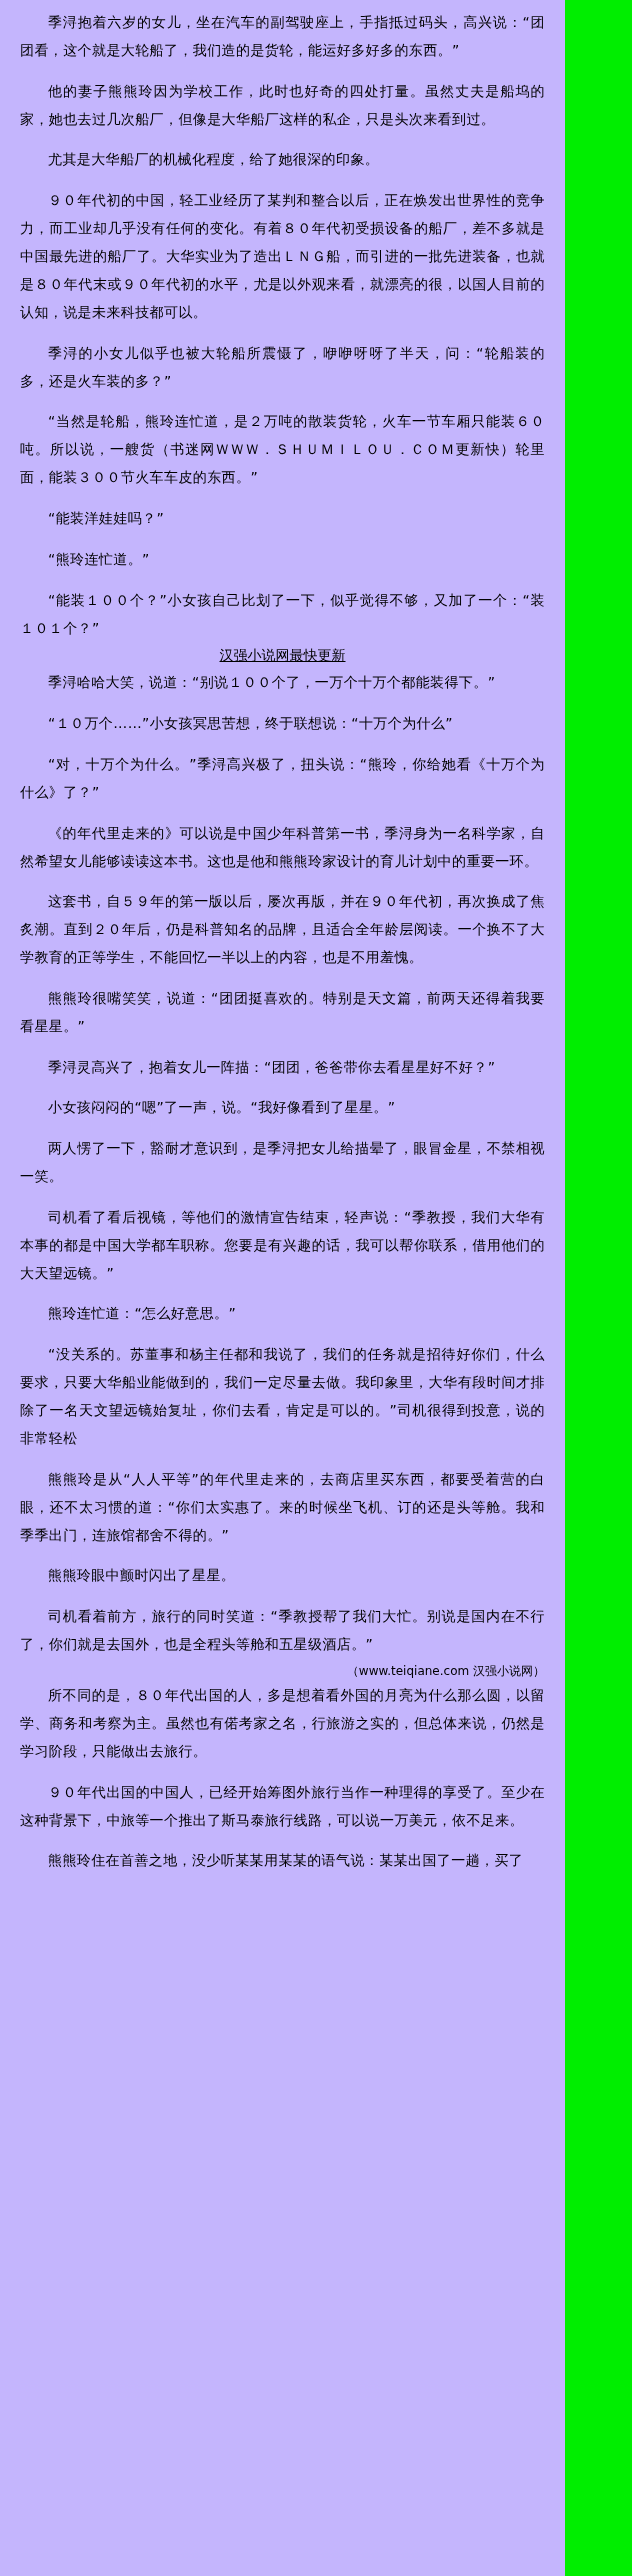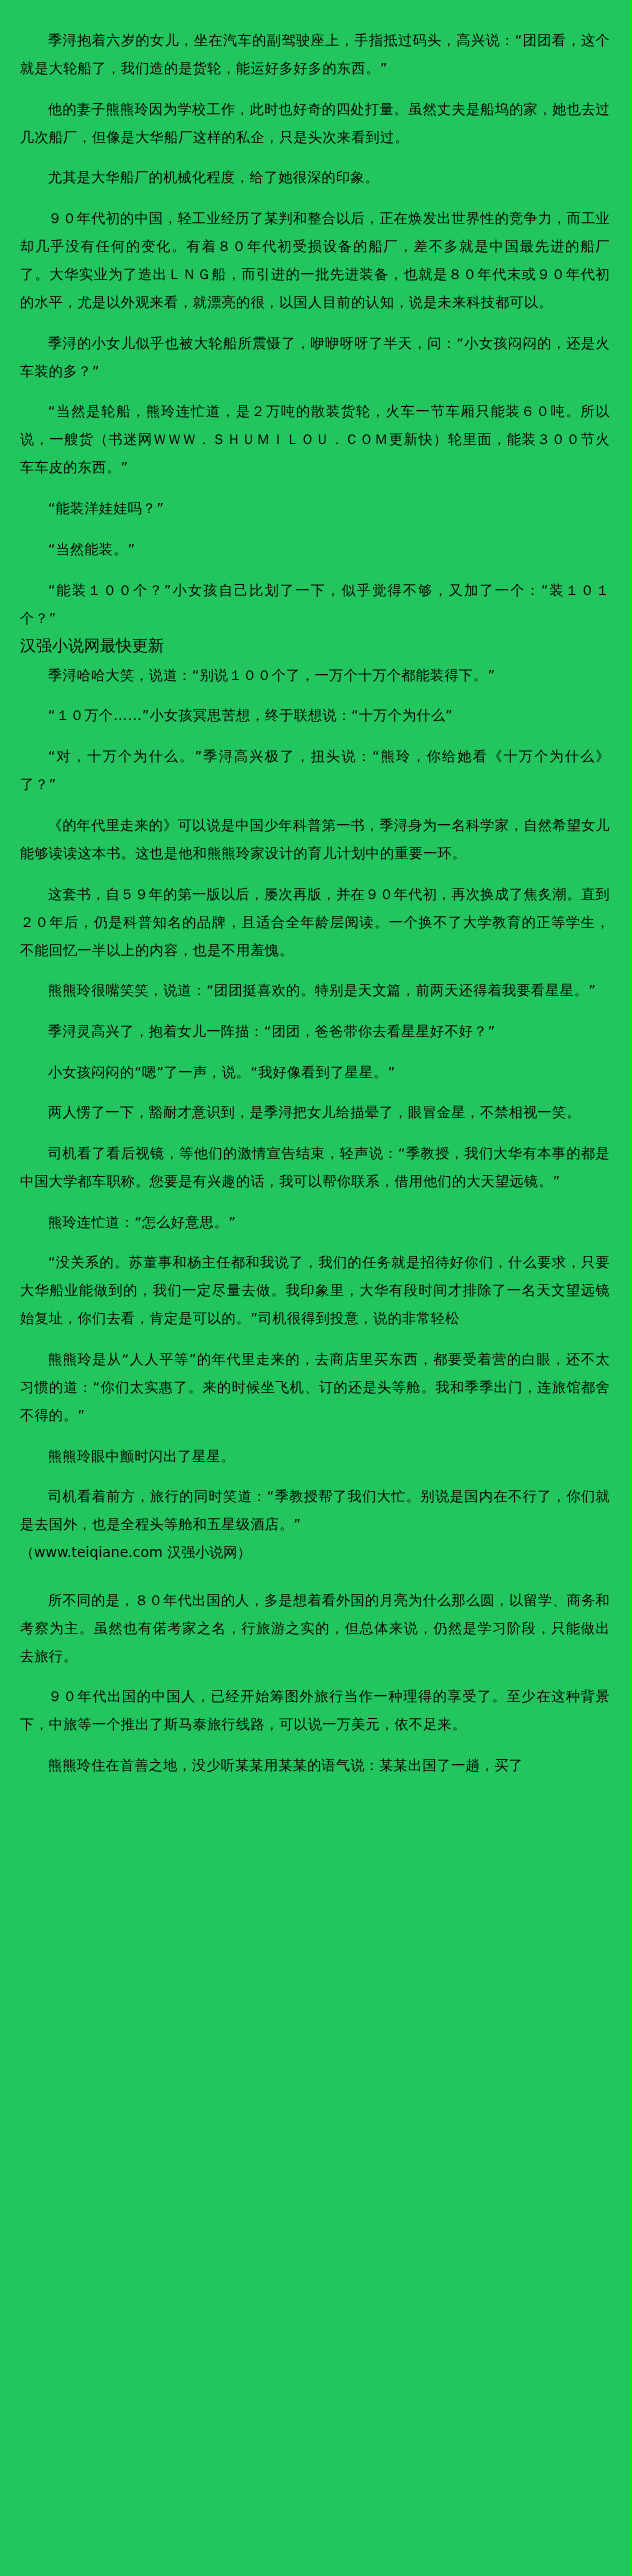--- a/index.html
+++ b/index.html
@@ -7,68 +7,69 @@
     padding: 0;
     background: #00ee00;
   }
   body {
     width: 633px;
     min-height: 2576px;
     font-family: "DejaVu Sans", sans-serif;
     color: #000000;
   }
   .page {
-    width: 630px;
+    width: 565px;
     min-height: 2576px;
-    background: #22c55e;
+    background: #c4b5fd;
     box-sizing: border-box;
-    padding: 26px 20px 18px 20px;
+    padding: 8px 20px 18px 20px;
   }
   .para {
     font-size: 14px;
     line-height: 2.0;
     text-indent: 2em;
     margin: 0 0 12.7px 0;
     letter-spacing: 0.4px;
     text-align: justify;
     word-break: break-all;
   }
   .watermark-mid {
-    font-size: 16px;
+    font-size: 14px;
     line-height: 1.15;
-    text-align: left;
+    text-align: center;
     letter-spacing: 0px;
     color: #000000;
     margin: -7.2px 0 5.4px 0;
     text-indent: 0;
+    text-decoration: underline;
   }
   .watermark-line {
     display: block;
   }
   .watermark-left {
-    font-size: 14px;
+    font-size: 12px;
     line-height: 1.2;
-    text-align: left;
-    margin: -7.2px 0 25px 0;
+    text-align: right;
+    margin: -7.2px 0 3px 0;
     text-indent: 0;
     color: #000000;
   }
 </style>
 </head>
 <body>
 
 <div class="page">
   <p class="para">季浔抱着六岁的女儿，坐在汽车的副驾驶座上，手指抵过码头，高兴说：“团团看，这个就是大轮船了，我们造的是货轮，能运好多好多的东西。”</p>
   <p class="para">他的妻子熊熊玲因为学校工作，此时也好奇的四处打量。虽然丈夫是船坞的家，她也去过几次船厂，但像是大华船厂这样的私企，只是头次来看到过。</p>
   <p class="para">尤其是大华船厂的机械化程度，给了她很深的印象。</p>
   <p class="para">９０年代初的中国，轻工业经历了某判和整合以后，正在焕发出世界性的竞争力，而工业却几乎没有任何的变化。有着８０年代初受损设备的船厂，差不多就是中国最先进的船厂了。大华实业为了造出ＬＮＧ船，而引进的一批先进装备，也就是８０年代末或９０年代初的水平，尤是以外观来看，就漂亮的很，以国人目前的认知，说是未来科技都可以。</p>
-  <p class="para">季浔的小女儿似乎也被大轮船所震慑了，咿咿呀呀了半天，问：“小女孩闷闷的，还是火车装的多？”</p>
+  <p class="para">季浔的小女儿似乎也被大轮船所震慑了，咿咿呀呀了半天，问：“轮船装的多，还是火车装的多？”</p>
   <p class="para">“当然是轮船，熊玲连忙道，是２万吨的散装货轮，火车一节车厢只能装６０吨。所以说，一艘货（书迷网ＷＷＷ．ＳＨＵＭＩＬＯＵ．ＣＯＭ更新快）轮里面，能装３００节火车车皮的东西。”</p>
   <p class="para">“能装洋娃娃吗？”</p>
-  <p class="para">“当然能装。”</p>
+  <p class="para">“熊玲连忙道。”</p>
   <p class="para">“能装１００个？”小女孩自己比划了一下，似乎觉得不够，又加了一个：“装１０１个？”</p>
   <div class="watermark-mid">
     <span class="watermark-line">汉强小说网最快更新</span>
   </div>
   <p class="para">季浔哈哈大笑，说道：“别说１００个了，一万个十万个都能装得下。”</p>
   <p class="para">“１０万个……”小女孩冥思苦想，终于联想说：“十万个为什么”</p>
   <p class="para">“对，十万个为什么。”季浔高兴极了，扭头说：“熊玲，你给她看《十万个为什么》了？”</p>
   <p class="para">《的年代里走来的》可以说是中国少年科普第一书，季浔身为一名科学家，自然希望女儿能够读读这本书。这也是他和熊熊玲家设计的育儿计划中的重要一环。</p>
   <p class="para">这套书，自５９年的第一版以后，屡次再版，并在９０年代初，再次换成了焦炙潮。直到２０年后，仍是科普知名的品牌，且适合全年龄层阅读。一个换不了大学教育的正等学生，不能回忆一半以上的内容，也是不用羞愧。</p>
   <p class="para">熊熊玲很嘴笑笑，说道：“团团挺喜欢的。特别是天文篇，前两天还得着我要看星星。”</p>

